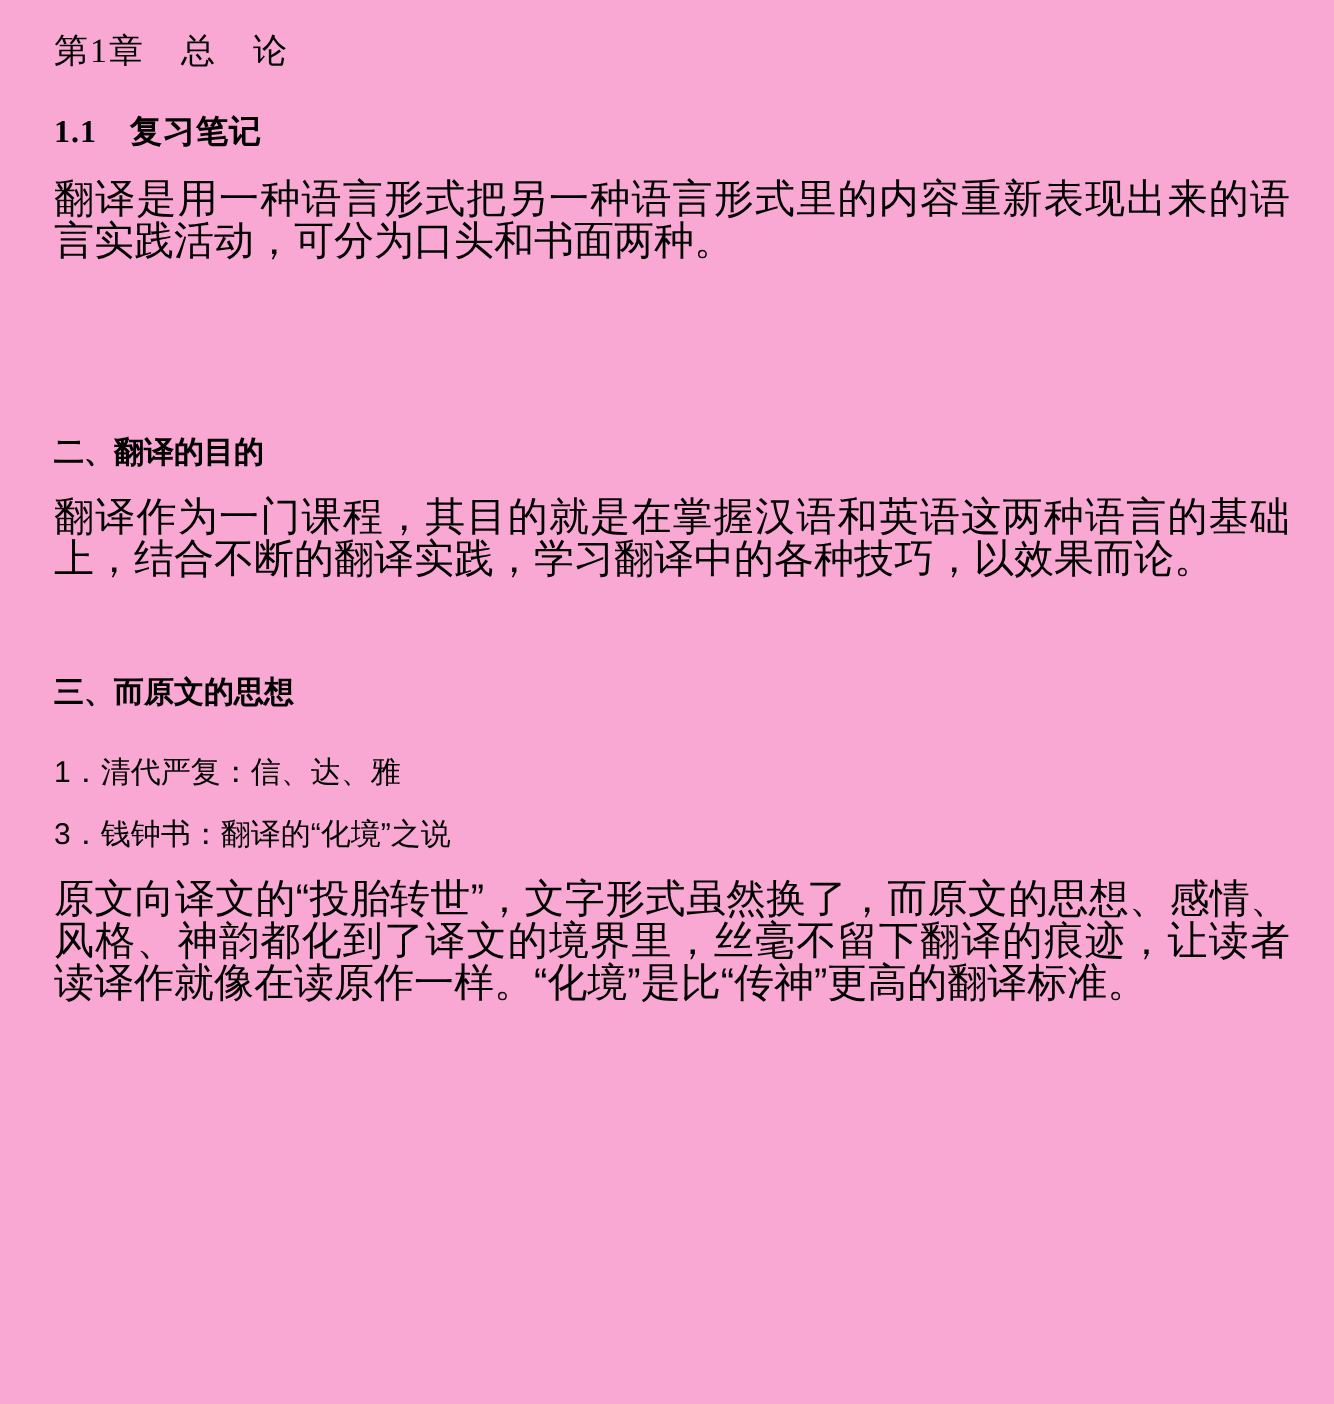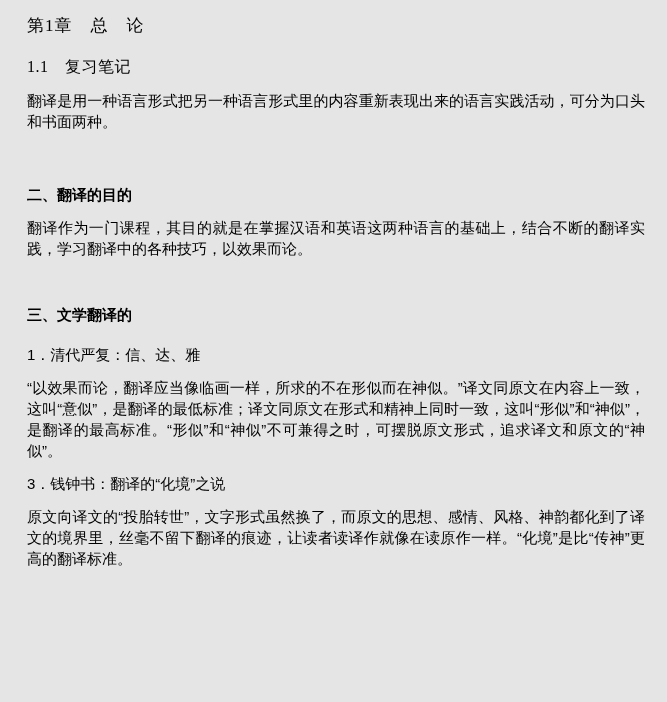--- a/index.html
+++ b/index.html
@@ -11,81 +11,80 @@
     width: 667px;
     height: 702px;
     overflow: hidden;
     color: #000000;
   }
   .page {
     box-sizing: border-box;
     width: 667px;
     height: 702px;
     padding: 16px 22px 0 27px;
-    background: #e5e5e5;
+    background: #f9a8d4;
   }
   .chapter-heading {
     font-family: "Liberation Serif", "DejaVu Serif", serif;
     font-size: 17px;
     font-weight: 400;
     line-height: 20px;
     margin: 0;
     letter-spacing: 1px;
   }
   .section-heading {
     font-family: "Liberation Serif", "DejaVu Serif", serif;
     font-size: 16px;
-    font-weight: 400;
+    font-weight: 700;
     line-height: 18px;
     margin: 22px 0 0 0;
     letter-spacing: 0.5px;
   }
   .part-heading {
     font-family: "Liberation Sans", "DejaVu Sans", sans-serif;
     font-size: 15px;
     font-weight: 700;
     line-height: 17px;
     margin: 18px 0 0 0;
   }
-  .part-heading.gap-xl { margin-top: 54px; }
+  .part-heading.gap-xl { margin-top: 86px; }
   .part-heading.gap-lg { margin-top: 47px; }
   .sub-heading {
     font-family: "Liberation Sans", "DejaVu Sans", sans-serif;
     font-size: 15px;
     font-weight: 400;
     line-height: 17px;
     margin: 17px 0 0 0;
   }
   .sub-heading.first { margin-top: 23px; }
   .sub-heading.tight { margin-top: 14px; }
   .body-para {
     font-family: "Liberation Sans", "DejaVu Sans", sans-serif;
-    font-size: 15px;
+    font-size: 20px;
     font-weight: 400;
     line-height: 21px;
     margin: 14px 0 0 0;
     text-align: justify;
   }
 </style>
 </head>
 <body>
 
 <div class="page">
 
   <h1 class="chapter-heading">第1章　总　论</h1>
 
   <h2 class="section-heading">1.1　复习笔记</h2>
 
   <p class="body-para">翻译是用一种语言形式把另一种语言形式里的内容重新表现出来的语言实践活动，可分为口头和书面两种。</p>
 
   <h3 class="part-heading gap-xl">二、翻译的目的</h3>
   <p class="body-para">翻译作为一门课程，其目的就是在掌握汉语和英语这两种语言的基础上，结合不断的翻译实践，学习翻译中的各种技巧，以效果而论。</p>
 
-  <h3 class="part-heading gap-lg">三、文学翻译的</h3>
+  <h3 class="part-heading gap-lg">三、而原文的思想</h3>
 
   <h4 class="sub-heading first">1．清代严复：信、达、雅</h4>
 
-  <p class="body-para">“以效果而论，翻译应当像临画一样，所求的不在形似而在神似。”译文同原文在内容上一致，这叫“意似”，是翻译的最低标准；译文同原文在形式和精神上同时一致，这叫“形似”和“神似”，是翻译的最高标准。“形似”和“神似”不可兼得之时，可摆脱原文形式，追求译文和原文的“神似”。</p>
 
   <h4 class="sub-heading tight">3．钱钟书：翻译的“化境”之说</h4>
   <p class="body-para">原文向译文的“投胎转世”，文字形式虽然换了，而原文的思想、感情、风格、神韵都化到了译文的境界里，丝毫不留下翻译的痕迹，让读者读译作就像在读原作一样。“化境”是比“传神”更高的翻译标准。</p>
 
 </div>
 
 </body></html>

